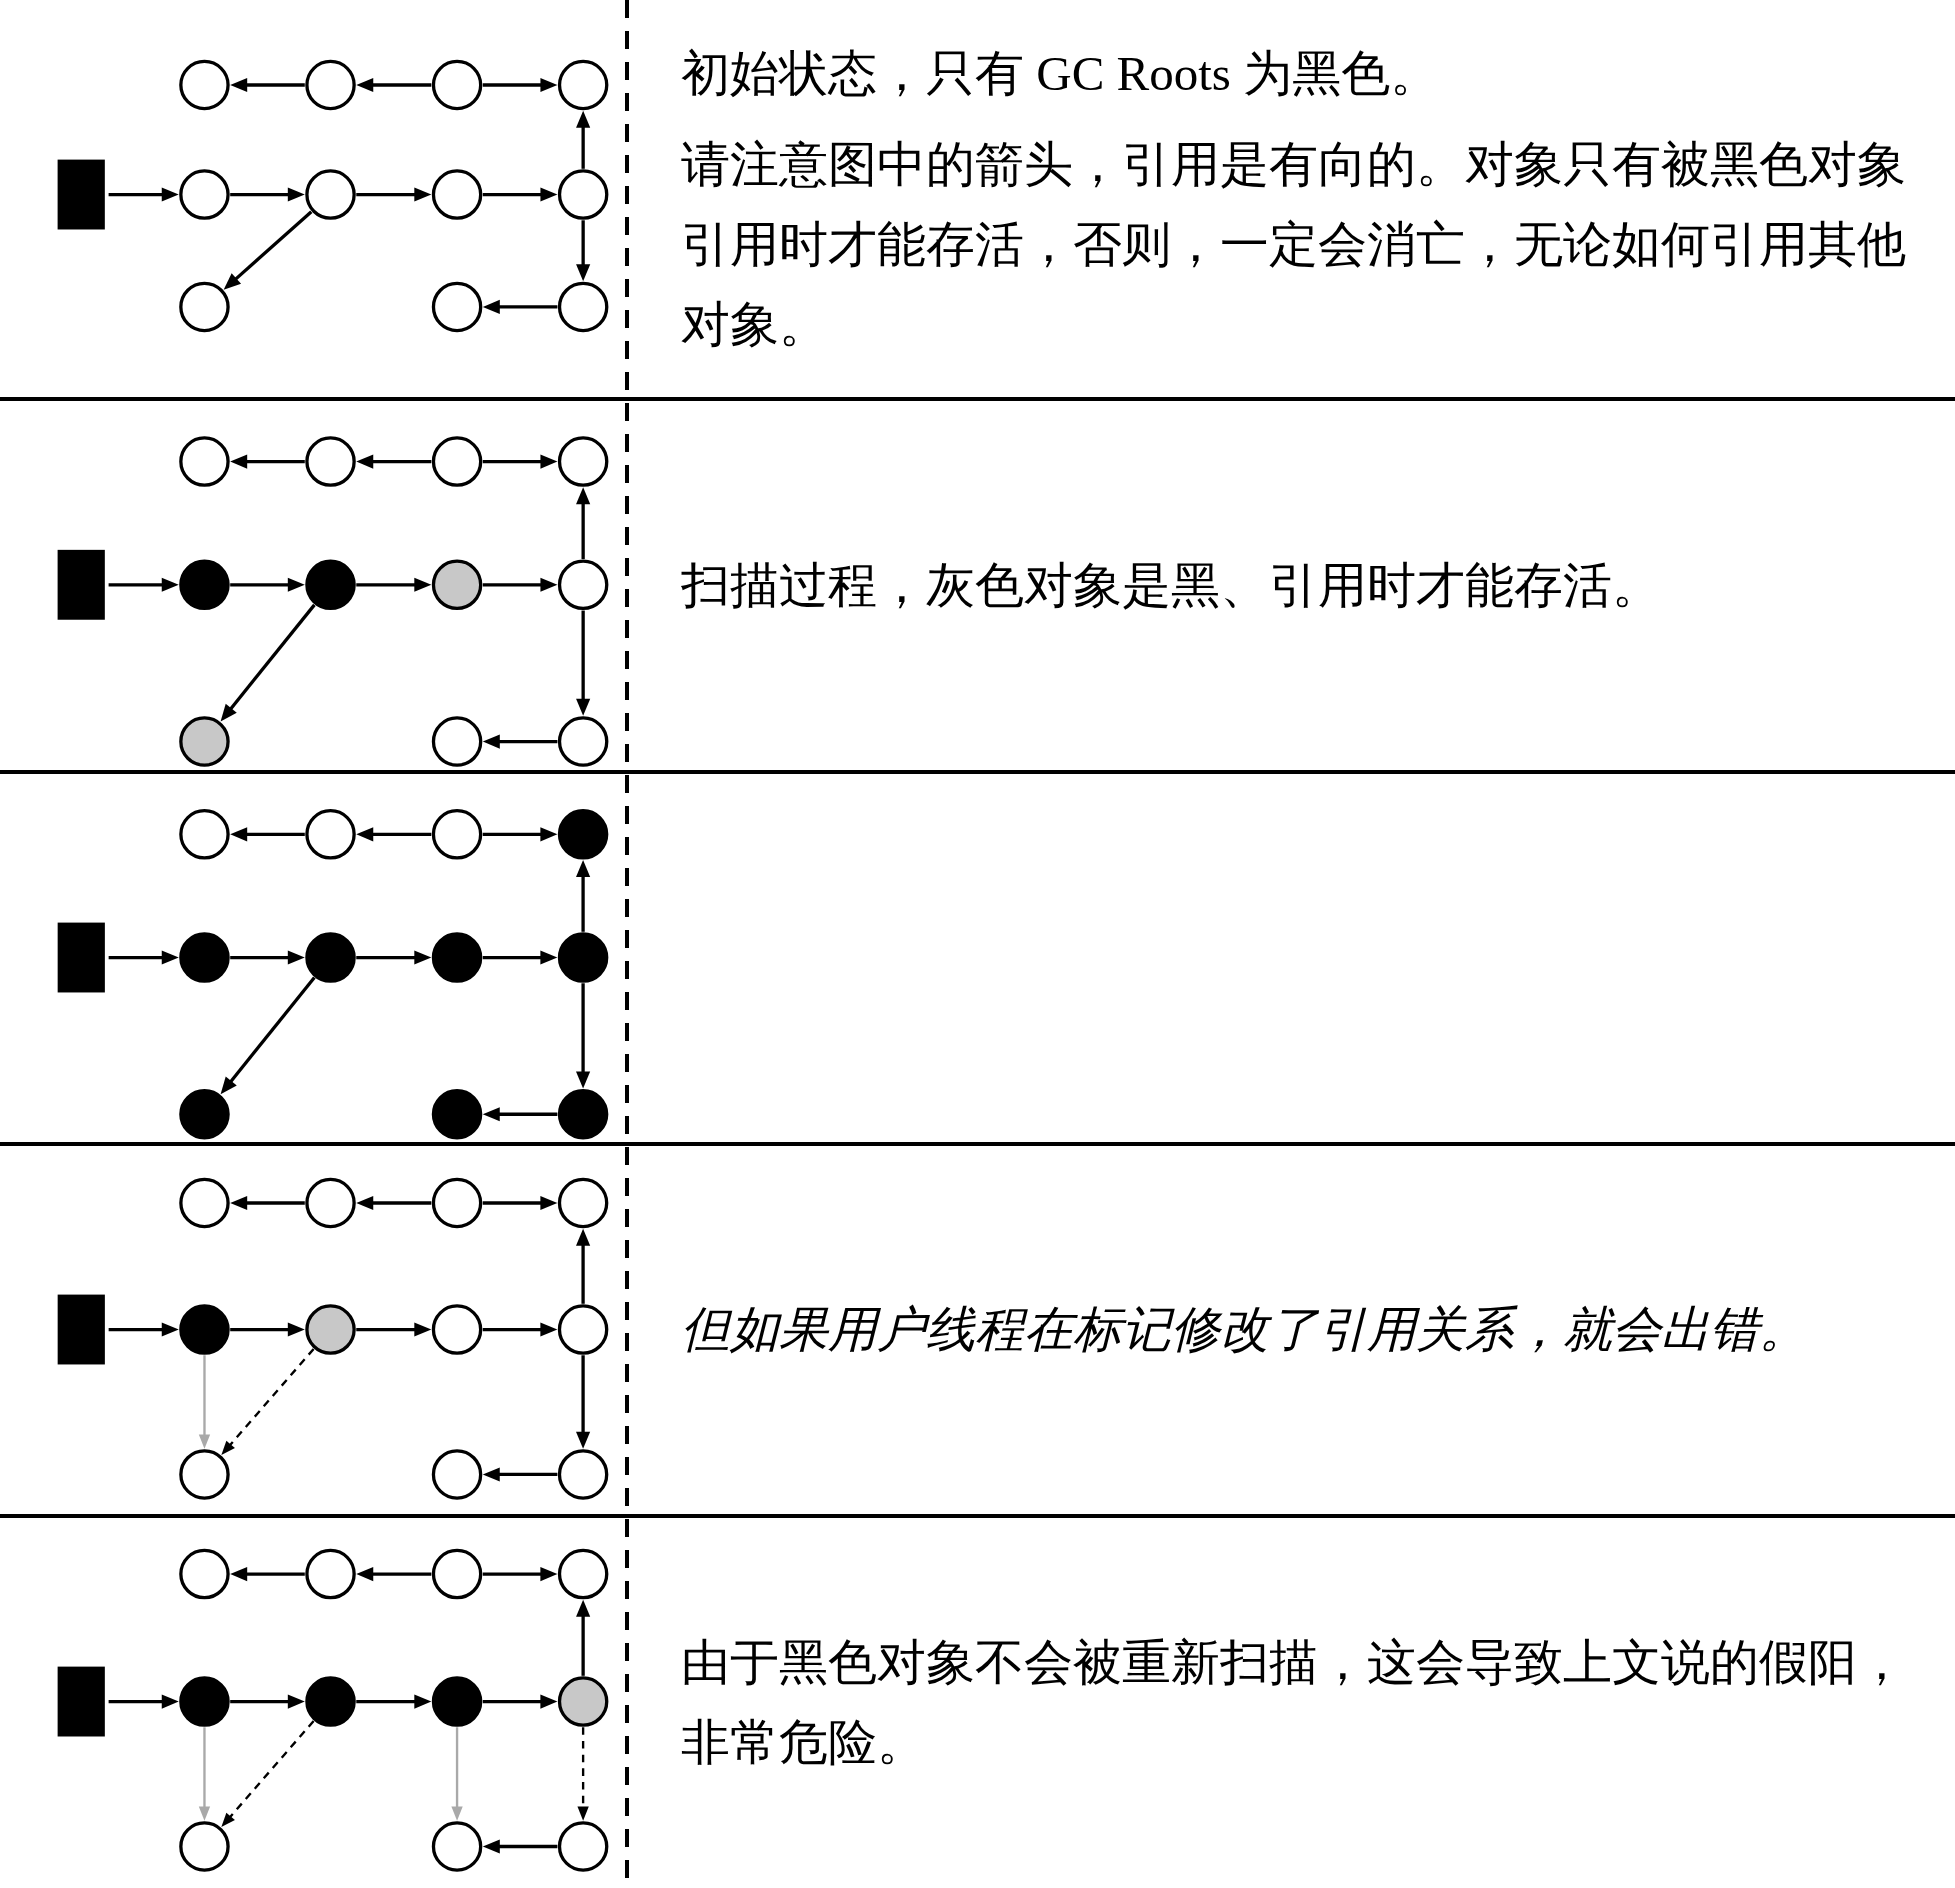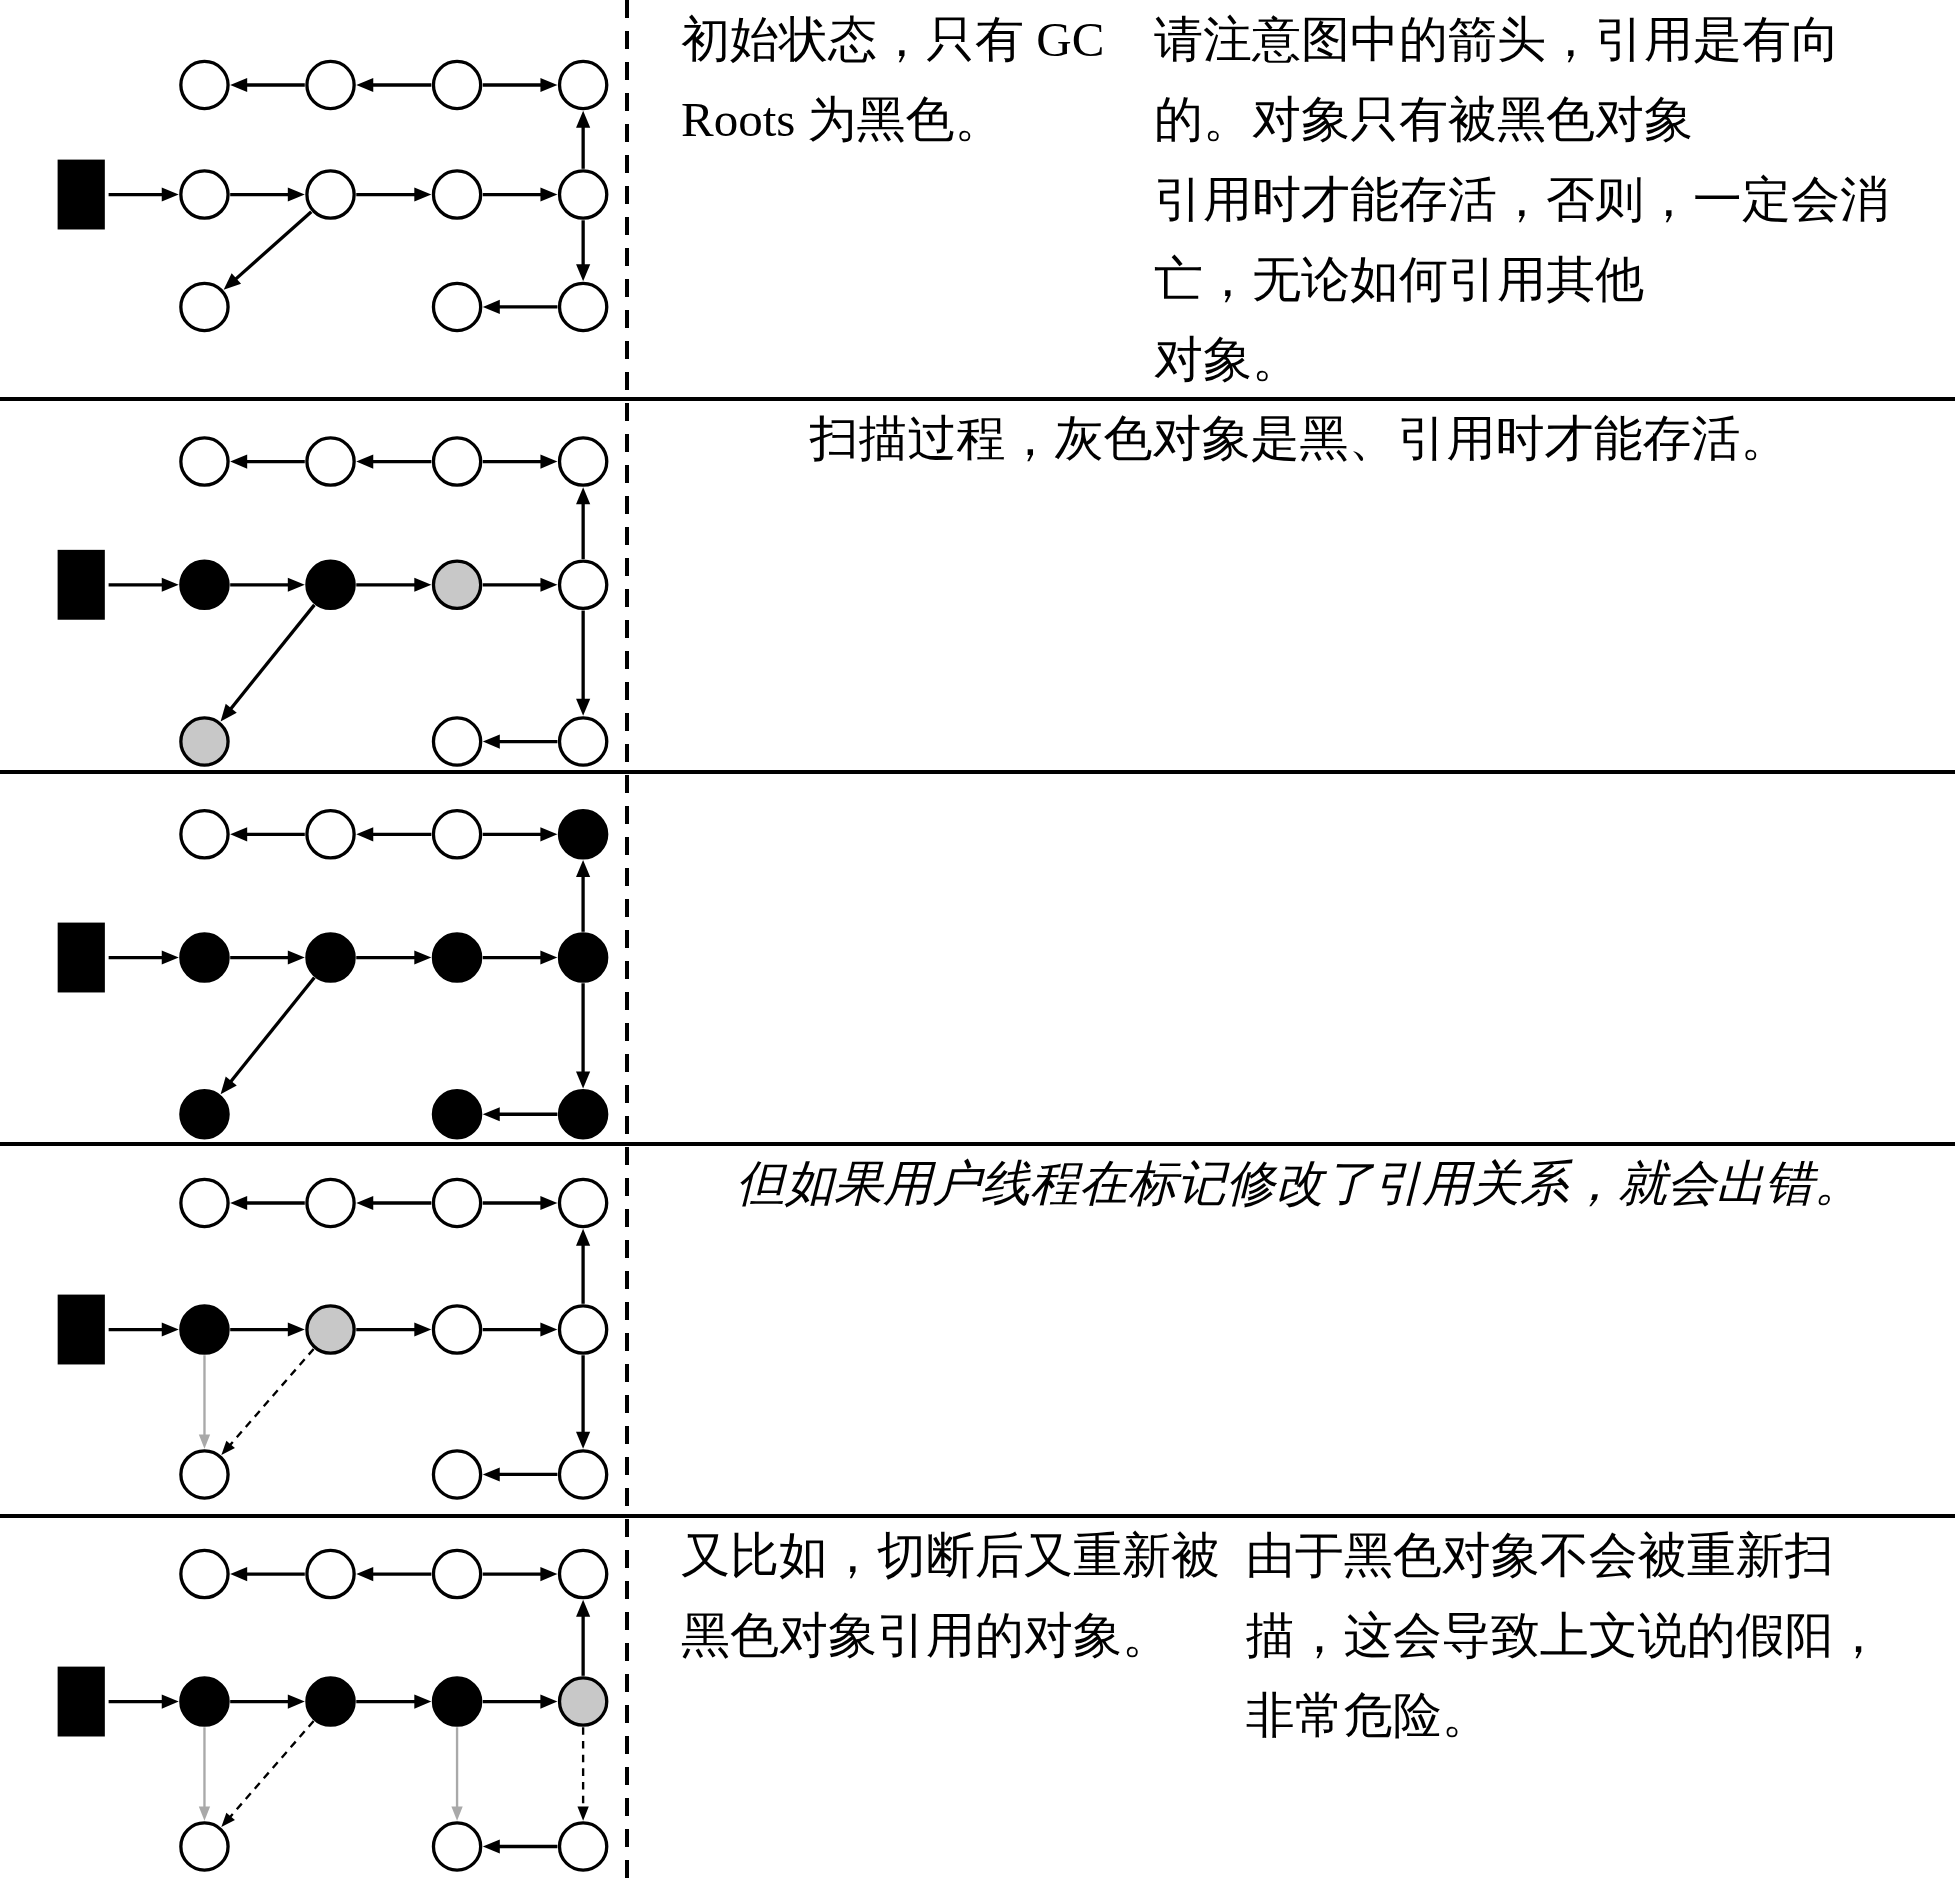--- a/index.html
+++ b/index.html
@@ -4,21 +4,21 @@
 <style>
   html,body{margin:0;padding:0;}
   body{
     width:1955px;height:1889px;position:relative;background:#ffffff;
     font-family:"Liberation Serif","DejaVu Serif",serif;
   }
   .row{position:absolute;left:0;width:1955px;overflow:visible;}
   .diagram{position:absolute;left:0;top:0;}
   .textcol{
     position:absolute;left:681px;top:0;height:100%;width:1237px;
-    display:flex;flex-direction:row;justify-content:center;
+    display:flex;flex-direction:column;justify-content:center;
   }
   .textcol p{
     margin:0 0 10.4px 0;font-size:49px;line-height:80px;color:#000;
     white-space:pre-line;
   }
   .textcol p:last-child{margin-bottom:0;}
   .sep{position:absolute;left:0;width:1955px;height:4.2px;background:#000;}
   .vdash{
     position:absolute;top:0;left:625px;width:4.2px;height:1889px;
     background:repeating-linear-gradient(to bottom,#000 0px,#000 18px,transparent 18px,transparent 31px);
@@ -232,21 +232,20 @@
       <line x1="664.2349438073487" y1="434.12311704548296" x2="484.51480570868125" y2="640.7676204023777" stroke="#000000" stroke-width="5" stroke-dasharray="16 13"></line>
       <polygon points="468.7650561926513,658.876882954517 479.3976118116191,628.365430006328 497.50687436375836,644.1151795223578" fill="#000000"></polygon>
       <line x1="968" y1="447.5" x2="968" y2="621.5" stroke="#a9a9a9" stroke-width="5"></line>
       <polygon points="968,645.5 956,615.5 980,615.5" fill="#a9a9a9"></polygon>
       <line x1="1235" y1="447.5" x2="1235" y2="621.5" stroke="#000000" stroke-width="5" stroke-dasharray="16 13"></line>
       <polygon points="1235,645.5 1223,615.5 1247,615.5" fill="#000000"></polygon>
       <line x1="1180.5" y1="700" x2="1052.5" y2="700" stroke="#000000" stroke-width="7"></line>
       <polygon points="1022.5,700 1058.5,685 1058.5,715" fill="#000000"></polygon>
     </svg>
   <div class="textcol">
-    <p>又比如，切断后又重新被黑色对象引用的对象。</p>
     <p>由于黑色对象不会被重新扫描，这会导致上文说的假阳，
 非常危险。</p>
   </div>
 </section>
 
 <div class="sep" style="top:397px;"></div>
 <div class="sep" style="top:770px;"></div>
 <div class="sep" style="top:1142px;"></div>
 <div class="sep" style="top:1514px;"></div>
 

